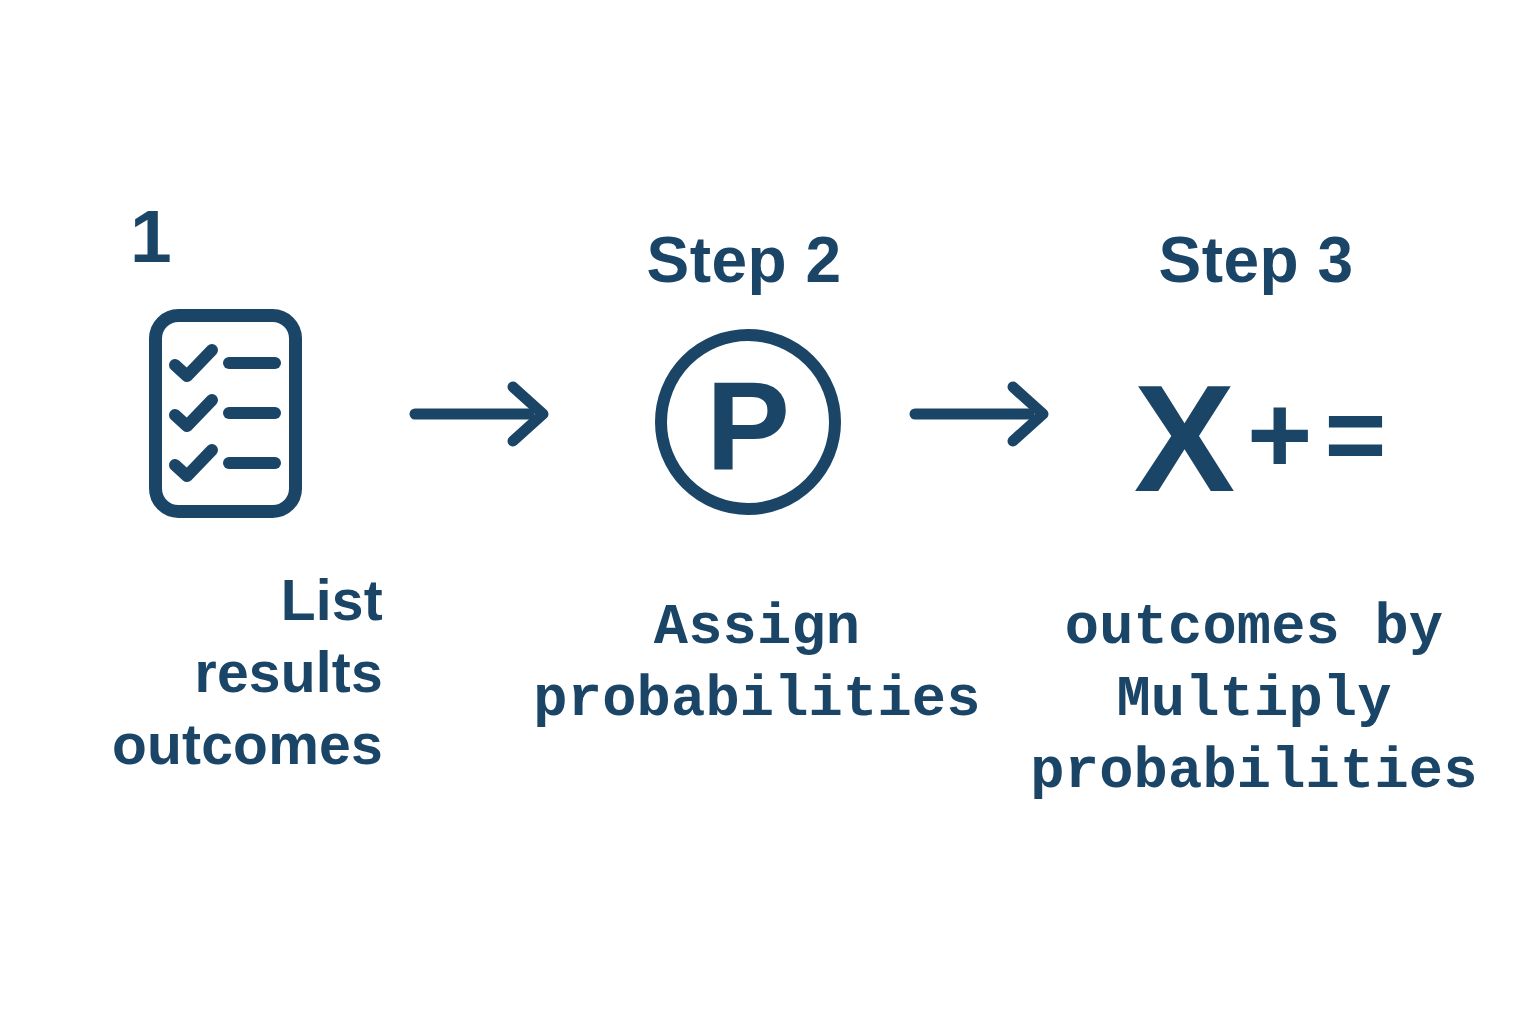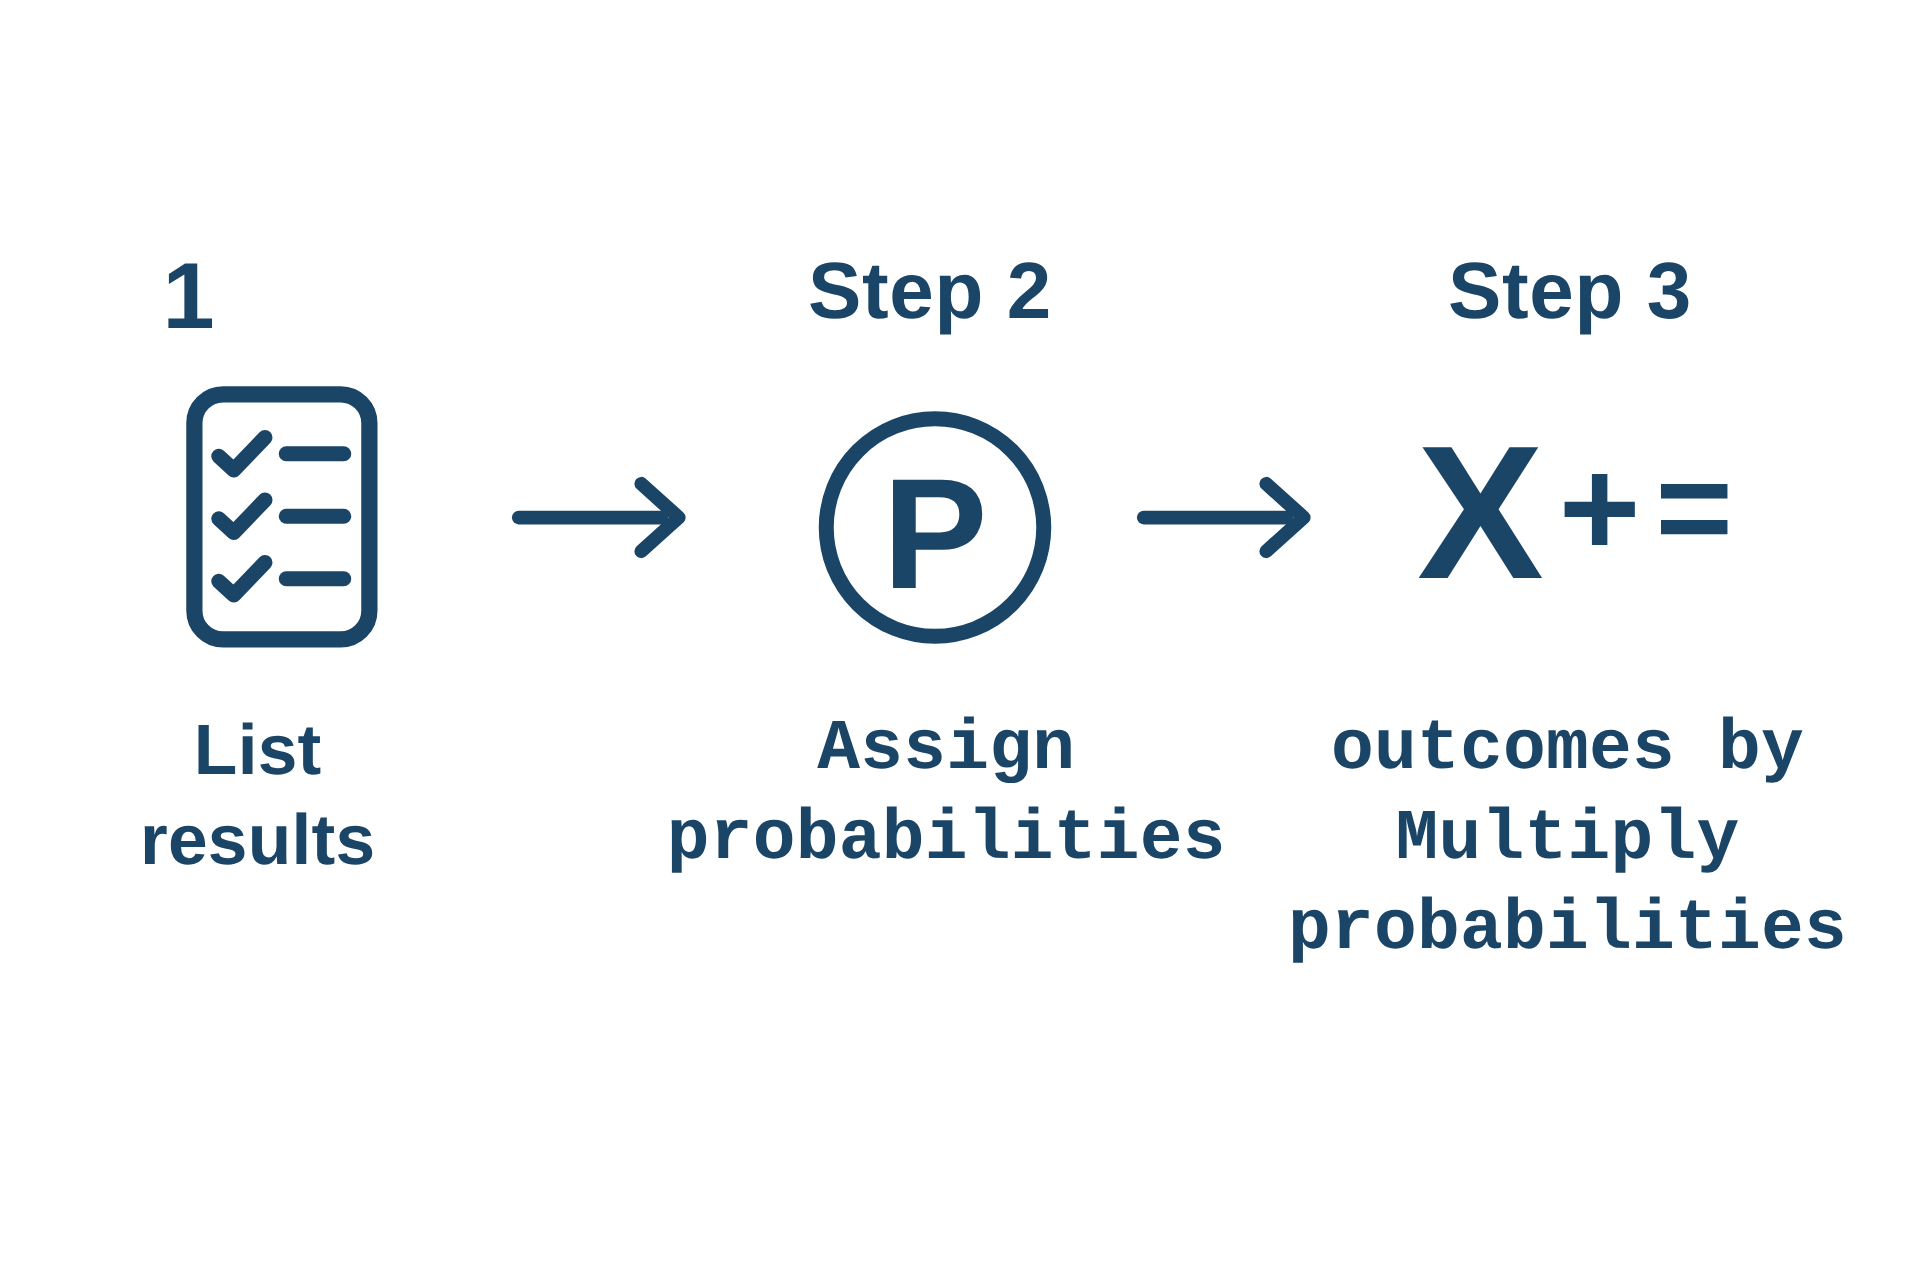--- a/index.html
+++ b/index.html
@@ -9,39 +9,39 @@
     position: relative;
     width: 1536px;
     height: 1024px;
     background: #ffffff;
     color: var(--accent);
     font-family: "Liberation Sans", "DejaVu Sans", sans-serif;
     font-weight: 700;
     overflow: hidden;
   }
   .abs { position: absolute; }
-  .centerx { transform: translateX(-50%); }
+  .centerx { transform: translateX(-50%); margin-top: 28px; }
 
   .heading {
     position: absolute;
     line-height: 80px;
     font-size: 64px;
     letter-spacing: 0.5px;
     white-space: nowrap;
   }
   .heading-num { font-size: 75px; }
 
   .caption {
     position: absolute;
     font-size: 57px;
     line-height: 72px;
     letter-spacing: 0.2px;
     white-space: nowrap;
   }
-  .caption.left-align  { text-align: center; }
+  .caption.left-align  { text-align: right; }
   .caption.center-align{ text-align: center; font-family: Liberation Mono, monospace; }
 
   .icon svg { display: block; }
 
   .circle-wrap { position: absolute; width: 188px; height: 188px; }
   .circle-wrap svg { position: absolute; inset: 0; }
   .p-letter {
     position: absolute; inset: 0;
     display: flex; align-items: center; justify-content: center;
     font-size: 126px; line-height: 1;
@@ -75,20 +75,21 @@
         <line x1="81" y1="105" x2="127" y2="105"></line>
         <polyline points="27,157 39,168 64,142"></polyline>
         <line x1="81" y1="155" x2="127" y2="155"></line>
       </g>
     </svg>
   </div>
 
   <div class="caption left-align" style="left:112px; top:564px;">
     <div>List</div>
     <div>results</div>
+    <div>outcomes</div>
   </div>
 
   <div class="abs icon" style="left:405px; top:369px;">
     <svg width="150" height="90" viewBox="0 0 150 90" fill="none" stroke="currentColor" stroke-width="11" stroke-linecap="round" stroke-linejoin="round">
       <line x1="10" y1="45" x2="124" y2="45"></line>
       <polyline points="108,18 138,45 108,72"></polyline>
     </svg>
   </div>
 
   <div class="heading centerx" style="left:744px; top:192px;">Step 2</div>

